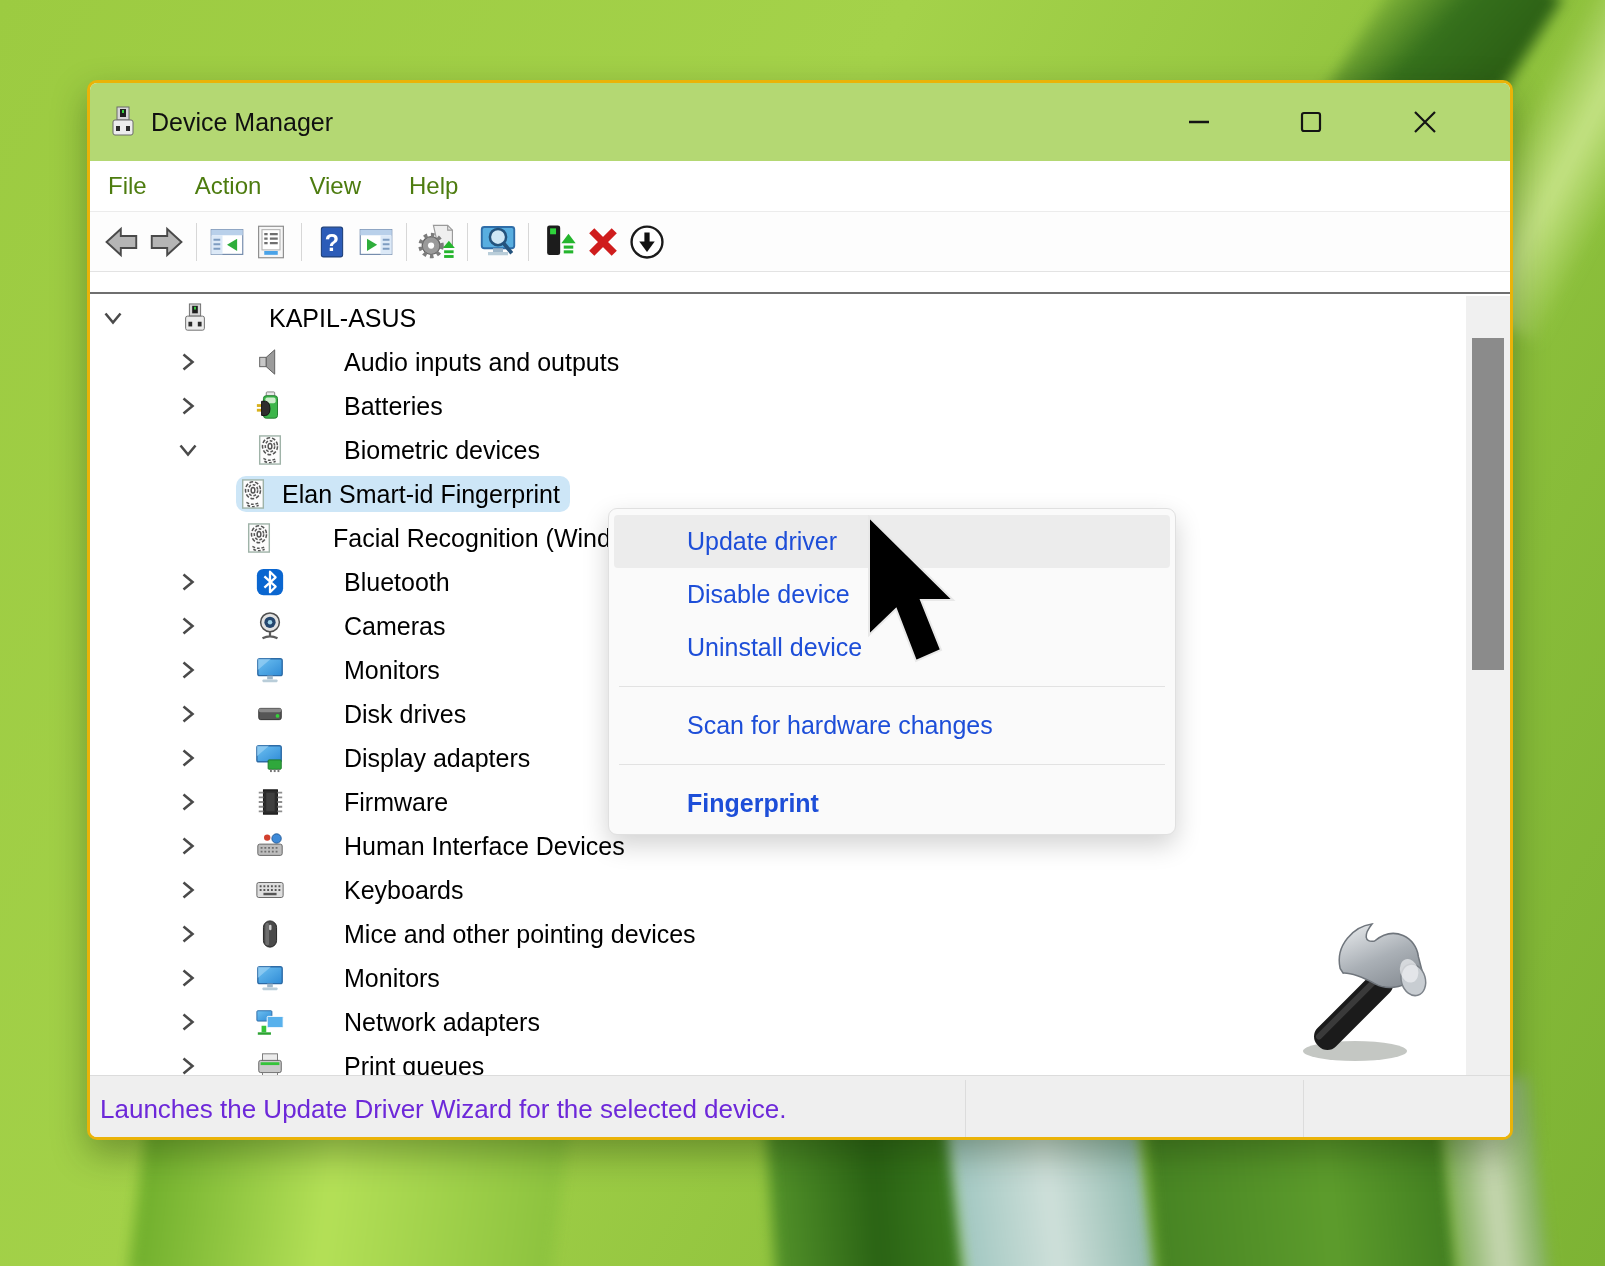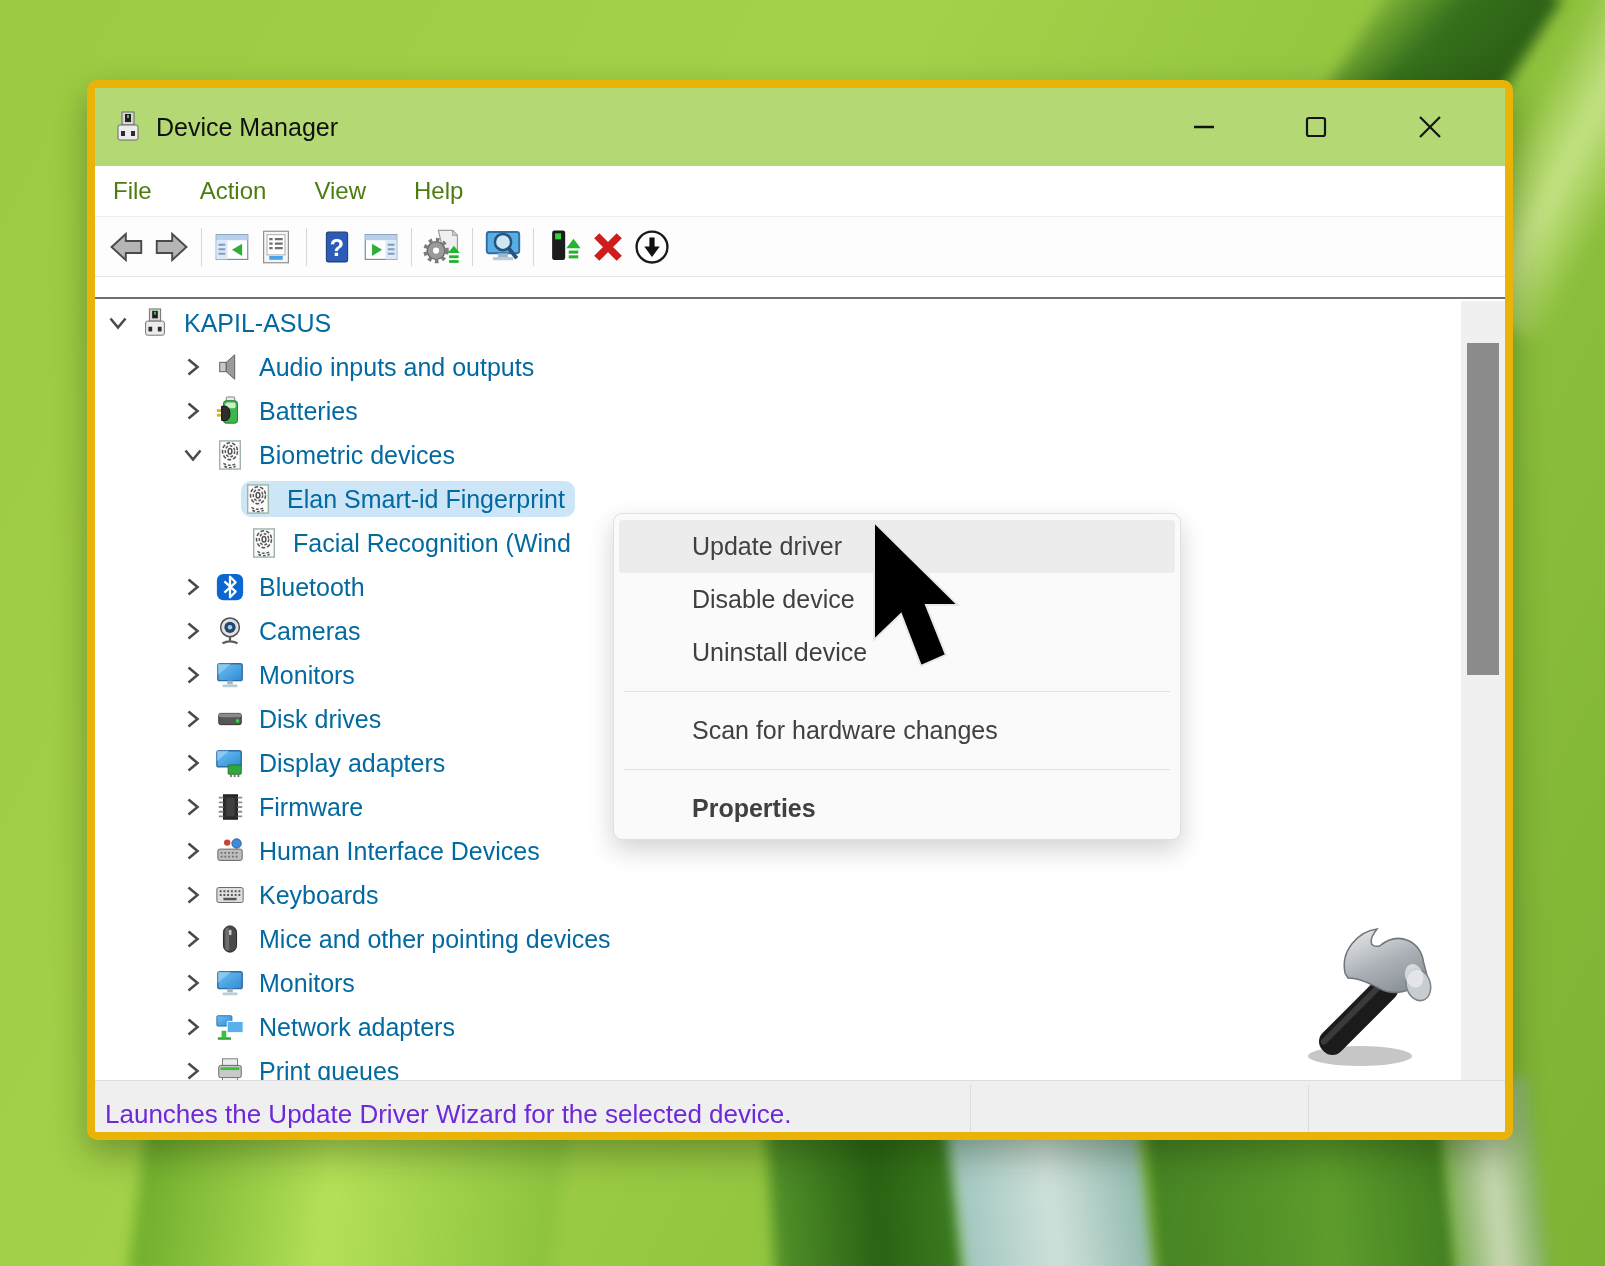--- a/index.html
+++ b/index.html
@@ -26,21 +26,21 @@
   .blade-bottom-pale { left:955px; top:1080px; width:190px; height:220px;
     background:linear-gradient(90deg,#9fc6c0,#cfe0da 50%,#8fb9ae);
     transform:rotate(-7deg); }
   .blade-bottom-mid { left:1150px; top:1080px; width:300px; height:220px;
     background:linear-gradient(90deg,#468323,#5d9c2c 60%,#417e20); transform:rotate(-5deg); }
   .blade-bottom-sliver { left:1450px; top:1080px; width:90px; height:220px;
     background:linear-gradient(90deg,#7fae59,#c9d8b4,#7fae59); transform:rotate(-6deg); }
 
   
   .win { position:absolute; left:87px; top:80px; width:1426px; height:1060px;
-    background:#fff; border:8px solid #eab308; border-radius:10px;
+    background:#fff; border:3px solid #eab308; border-radius:10px;
     box-shadow:0 14px 34px rgba(20,40,5,.35); overflow:hidden; }
 
   .titlebar { position:relative; height:78px; background:#b4d873;
     display:flex; align-items:center; }
   .title-icon { width:32px; height:32px; margin:0 12px 0 17px; }
   .title-text { font-size:25px; color:#101010; }
   .winctl { position:absolute; top:0; width:54px; height:78px; display:flex;
     align-items:center; justify-content:center; }
   .winctl svg { display:block; }
   .ctl-min { left:1082px; } .ctl-max { left:1194px; } .ctl-close { left:1308px; }
@@ -53,37 +53,37 @@
     padding-left:10px; border-bottom:1px solid #e3e3e3; }
   .tbtn { width:44px; height:44px; display:flex; align-items:center; justify-content:center; }
   .tsep { width:1px; height:38px; background:#d7d7d7; margin:0 8px; }
 
   .gapstrip { height:20px; background:#fff; }
 
   
   .tree-panel { position:relative; height:783px; background:#fff;
     border-top:2px solid #6f6f6f; overflow:hidden; }
   .tree { position:absolute; left:0; top:2px; right:46px; }
-  .tree-row { height:44px; display:flex; align-items:center; font-size:25px; color:#0369a1; }
+  .tree-row { height:44px; display:flex; align-items:center; font-size:25px; color:#000000;gap:45px; }
   .lvl0 { padding-left:9px; } .lvl1 { padding-left:84px; } .lvl2 { padding-left:146px; }
   .chev { width:28px; height:28px; display:flex; align-items:center; justify-content:center; flex:none; }
   .ticon { width:30px; height:30px; margin:0 14px 0 8px; flex:none; }
   .selwrap { display:flex; align-items:center; padding:3px 10px 3px 2px; border-radius:10px; }
   .selwrap.selected { background:#cde6f7; }
   .selwrap .ticon { margin-left:0; }
 
   .scrolltrack { position:absolute; right:0; top:2px; width:44px; height:781px; background:#f0f0f0; }
   .scrollthumb { position:absolute; left:6px; width:32px; top:42px; height:332px; background:#8b8b8b; }
 
   
   .ctxmenu { position:absolute; left:518px; top:425px; width:568px; height:327px;
     background:#fafafa; border:1px solid #e0e0e0; border-radius:9px;
     box-shadow:0 10px 26px rgba(0,0,0,.18); padding-top:6px; z-index:30; }
   .citem { height:53px; display:flex; align-items:center; padding-left:73px;
-    font-size:25px; color:#404040; margin:0 5px; border-radius:4px; }
+    font-size:25px; color:#1d4ed8; margin:0 5px; border-radius:4px; }
   .citem.hover { background:#ececec; }
   .citem.bold { font-weight:bold; }
   .csep { height:1px; background:#e2e2e2; margin:12px 10px; }
 
   
   .statusbar { position:relative; height:68px; background:#efefef;
     border-top:1px solid #dcdcdc; display:flex; align-items:center; }
   .status-text { font-size:26px; color:#6d28d9; padding-left:10px; }
   .ssep { position:absolute; top:4px; bottom:4px; width:1px; background:#dcdcdc; }
   .ssep1 { left:875px; } .ssep2 { left:1213px; }
@@ -598,21 +598,21 @@
     <div class="ssep ssep2"></div>
   </div>
 
   <div class="ctxmenu">
     <div class="citem hover">Update driver</div>
     <div class="citem">Disable device</div>
     <div class="citem">Uninstall device</div>
     <div class="csep"></div>
     <div class="citem">Scan for hardware changes</div>
     <div class="csep"></div>
-    <div class="citem bold">Properties</div>
+    <div class="citem bold">Fingerprint</div>
   </div>
 
   <svg class="hammer" viewBox="0 0 140 150">
     <ellipse cx="62" cy="138" rx="52" ry="10" fill="rgba(60,70,55,.30)"></ellipse>
     <g transform="rotate(45 62 96)">
       <rect x="49" y="48" width="26" height="100" rx="12" fill="#1b1b1b"></rect>
       <rect x="53" y="52" width="6" height="92" rx="3" fill="#3a3a3a"></rect>
     </g>
     <g transform="rotate(12 80 45)">
       <path d="M50,62 C40,40 55,18 72,12 C66,24 68,32 78,28 C94,8 118,16 124,34 L132,50 C120,66 102,74 88,70 C74,66 62,64 54,66 Z" fill="url(#g-metal)" stroke="#6f757c" stroke-width="1.5"></path>

